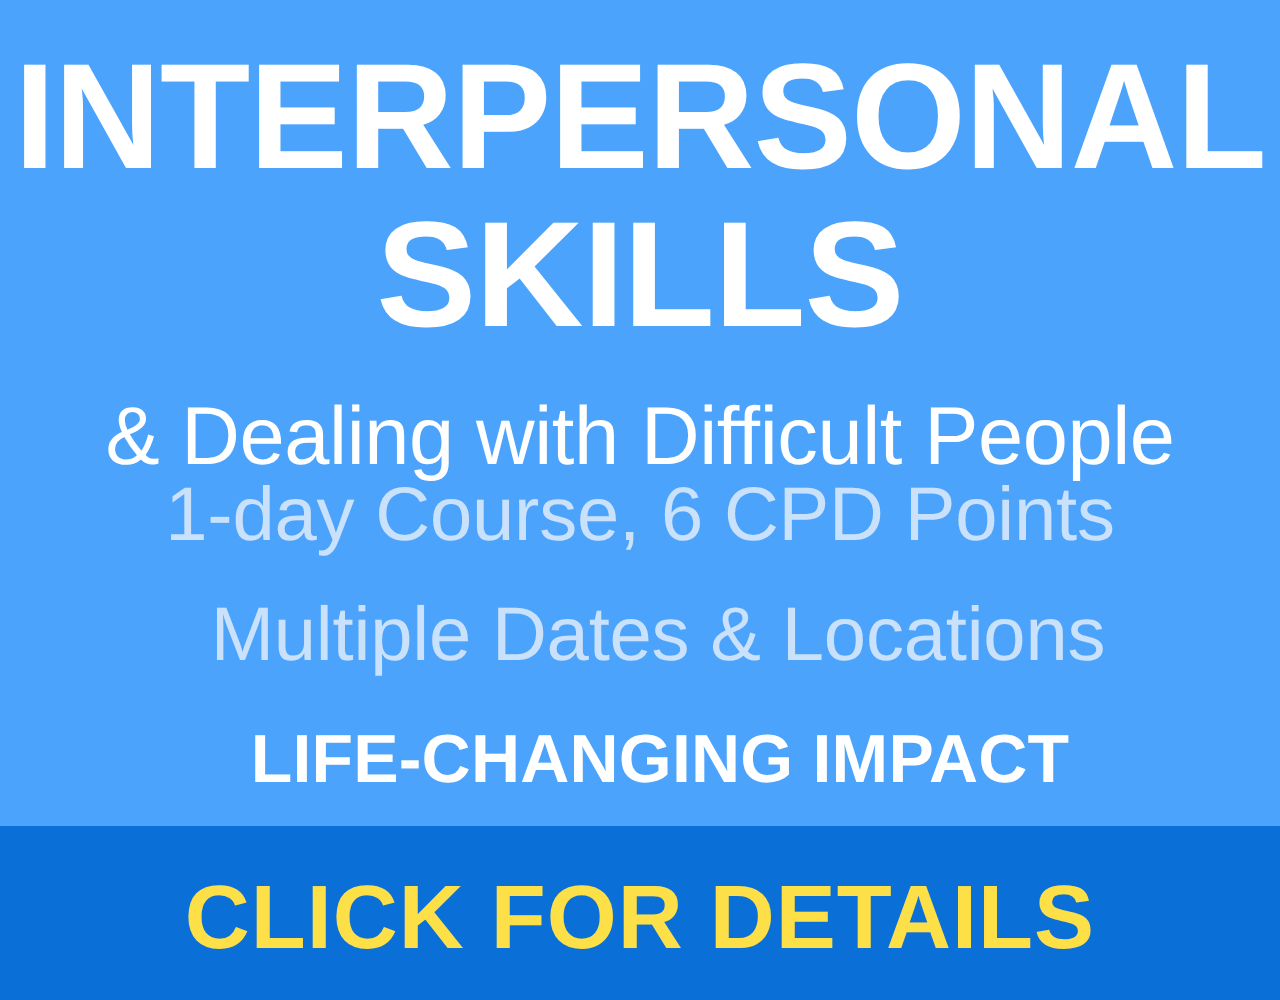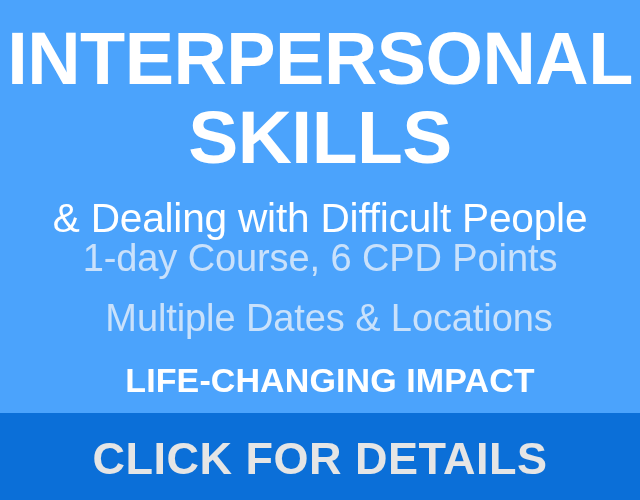--- a/index.html
+++ b/index.html
@@ -84,21 +84,21 @@
   #cta-bar {
     flex: 1 1 auto;
     background: #0b6fd8;
     display: flex;
     align-items: center;
     justify-content: center;
   }
   #cta-label {
     font-size: 45px;
     font-weight: 700;
-    color: #e5e5e5;
+    color: #fde047;
     letter-spacing: 0.5px;
     line-height: 1;
     white-space: nowrap;
     text-align: center;
     transform: translateY(2px);
   }
 </style>
 </head>
 <body>
 

